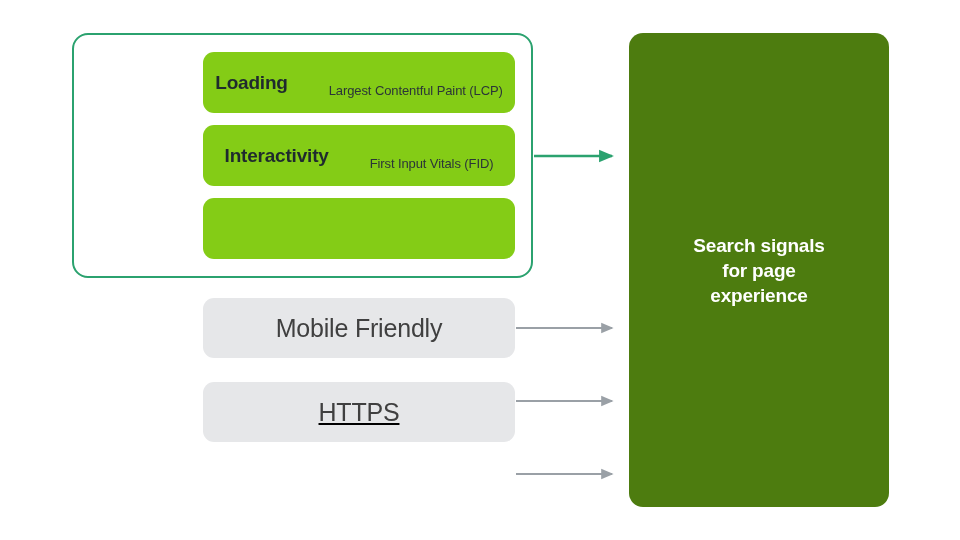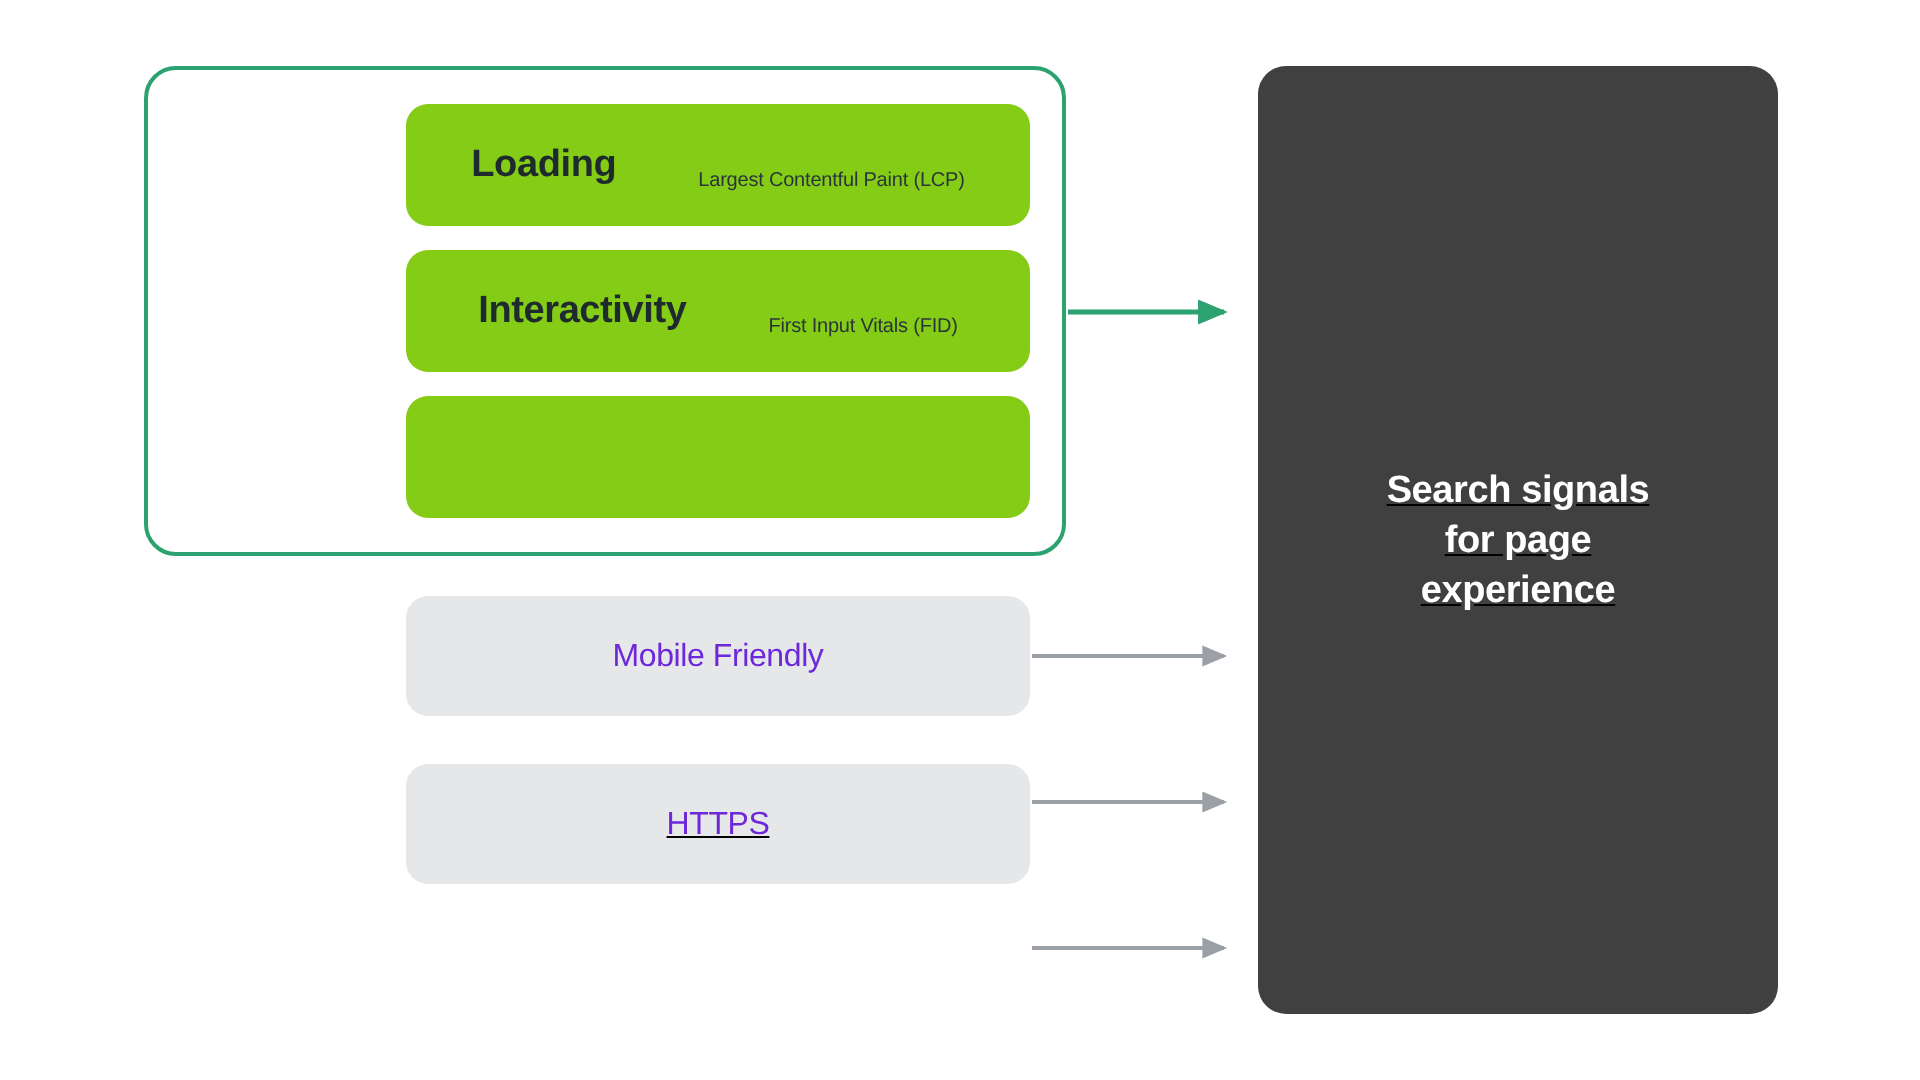--- a/index.html
+++ b/index.html
@@ -68,21 +68,21 @@
   }
   .pill-title {
     color: #1F2A2E;
     font-size: 19px;
     font-weight: bold;
     line-height: 23px;
     letter-spacing: -0.2px;
   }
   .pill-sub {
     color: #2B3538;
-    font-size: 10px;
+    font-size: 13px;
     line-height: 17px;
     margin-top: 15px;
     letter-spacing: -0.1px;
   }
 
   .pill-0 { top: 52px; }
   .pill-1 { top: 125px; }
   .pill-2 { top: 198px; }
 
   
@@ -92,44 +92,43 @@
     width: 312px;
     height: 60px;
     box-sizing: border-box;
     border-radius: 11px;
     background: #E6E7E9;
     display: flex;
     align-items: center;
     justify-content: center;
   }
   .gray-label {
-    color: #6d28d9;
-    font-size: 16px;
+    color: #404040;
+    font-size: 25px;
     line-height: 23px;
     letter-spacing: -0.2px;
     text-align: right;
   }
   .gray-0 { top: 298px; }
   .gray-1 { top: 382px; text-decoration: underline; }
   .gray-2 { top: 444px; }
 
   
   .blue-box {
     position: absolute;
     left: 629px;
     top: 33px;
     width: 260px;
     height: 474px;
     box-sizing: border-box;
     border-radius: 14px;
-    background: #404040;
+    background: #4d7c0f;
     display: flex;
     align-items: center;
     justify-content: center;
-    text-decoration: underline;
   }
   .blue-text {
     color: #ffffff;
     font-size: 19px;
     font-weight: bold;
     line-height: 25px;
     text-align: center;
     letter-spacing: -0.2px;
     white-space: pre-line;
   }

